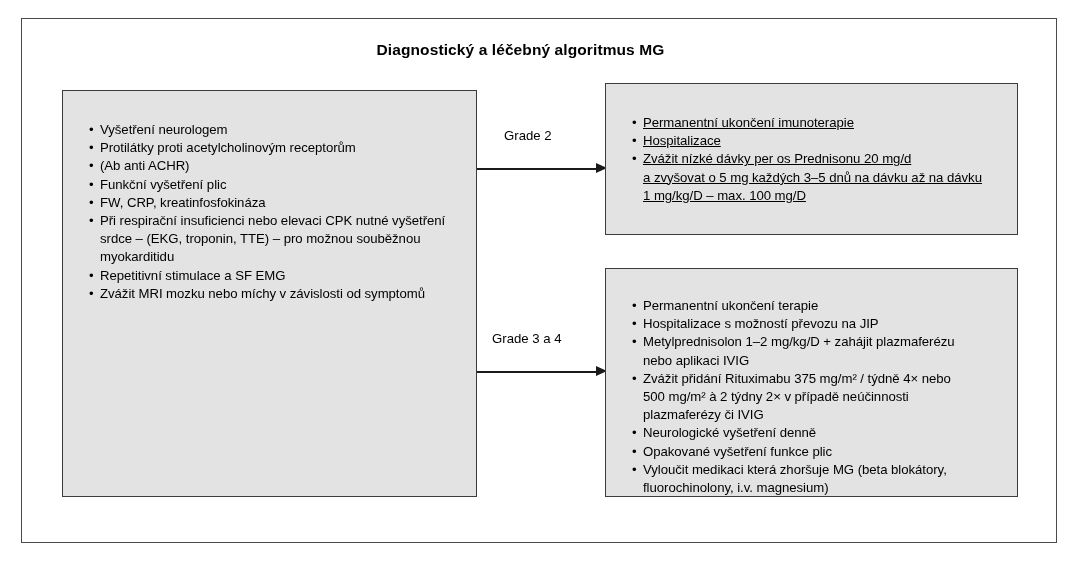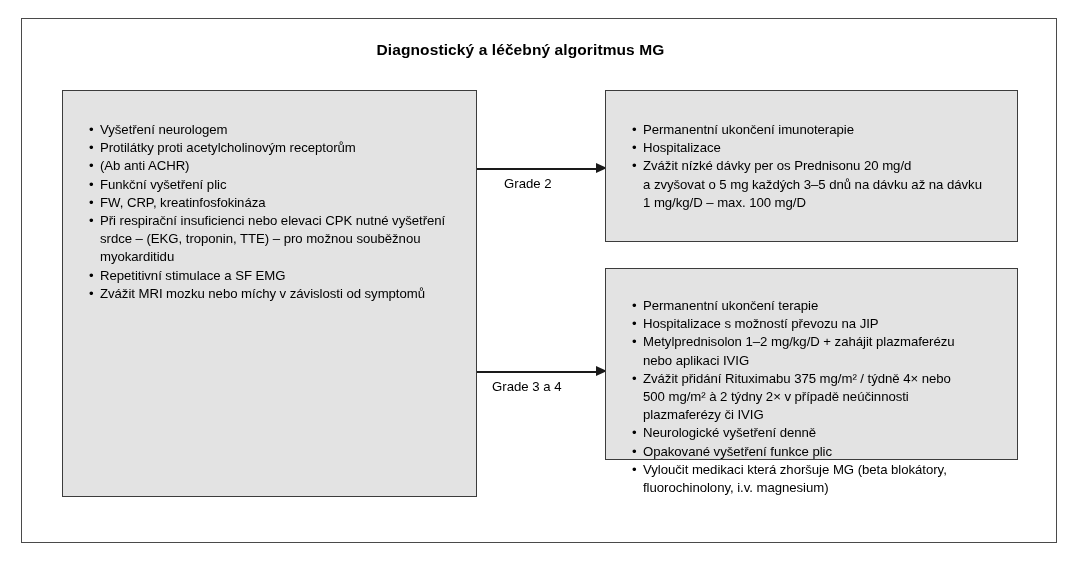--- a/index.html
+++ b/index.html
@@ -54,29 +54,30 @@
   }
 
   #box-assessment {
     left: 62px;
     top: 90px;
     width: 415px;
     height: 407px;
   }
   #box-grade2 {
     left: 605px;
-    top: 90px;
+    top: 83px;
     width: 413px;
     height: 152px;
+    text-decoration: underline;
   }
   #box-grade34 {
     left: 605px;
     top: 268px;
     width: 413px;
-    height: 192px;
+    height: 229px;
   }
 
   .bullet-list {
     list-style: none;
     margin: 16px;
     padding: 0;
   }
   #box-assessment .bullet-list { padding: 14px 10px 0 10px; }
   #box-grade2 .bullet-list { padding: 14px 10px 0 10px; }
   #box-grade34 .bullet-list { padding: 12px 10px 0 10px; }
@@ -127,21 +128,20 @@
   #arrow-grade34 { left: 477px; top: 366px; width: 130px; }
   #arrow-grade34 .shaft { width: 119px; }
   #arrow-grade34 .head { left: 119px; }
 
   .arrow-label {
     position: absolute;
     font-size: 13.2px;
     line-height: 16px;
     white-space: nowrap;
     color: #000;
-    margin-top: 48px;
   }
   #label-grade2 { left: 504px; top: 128px; }
   #label-grade34 { left: 492px; top: 331px; }
 </style>
 </head>
 <body>
 
 <div id="canvas">
 
   <div id="frame"></div>

